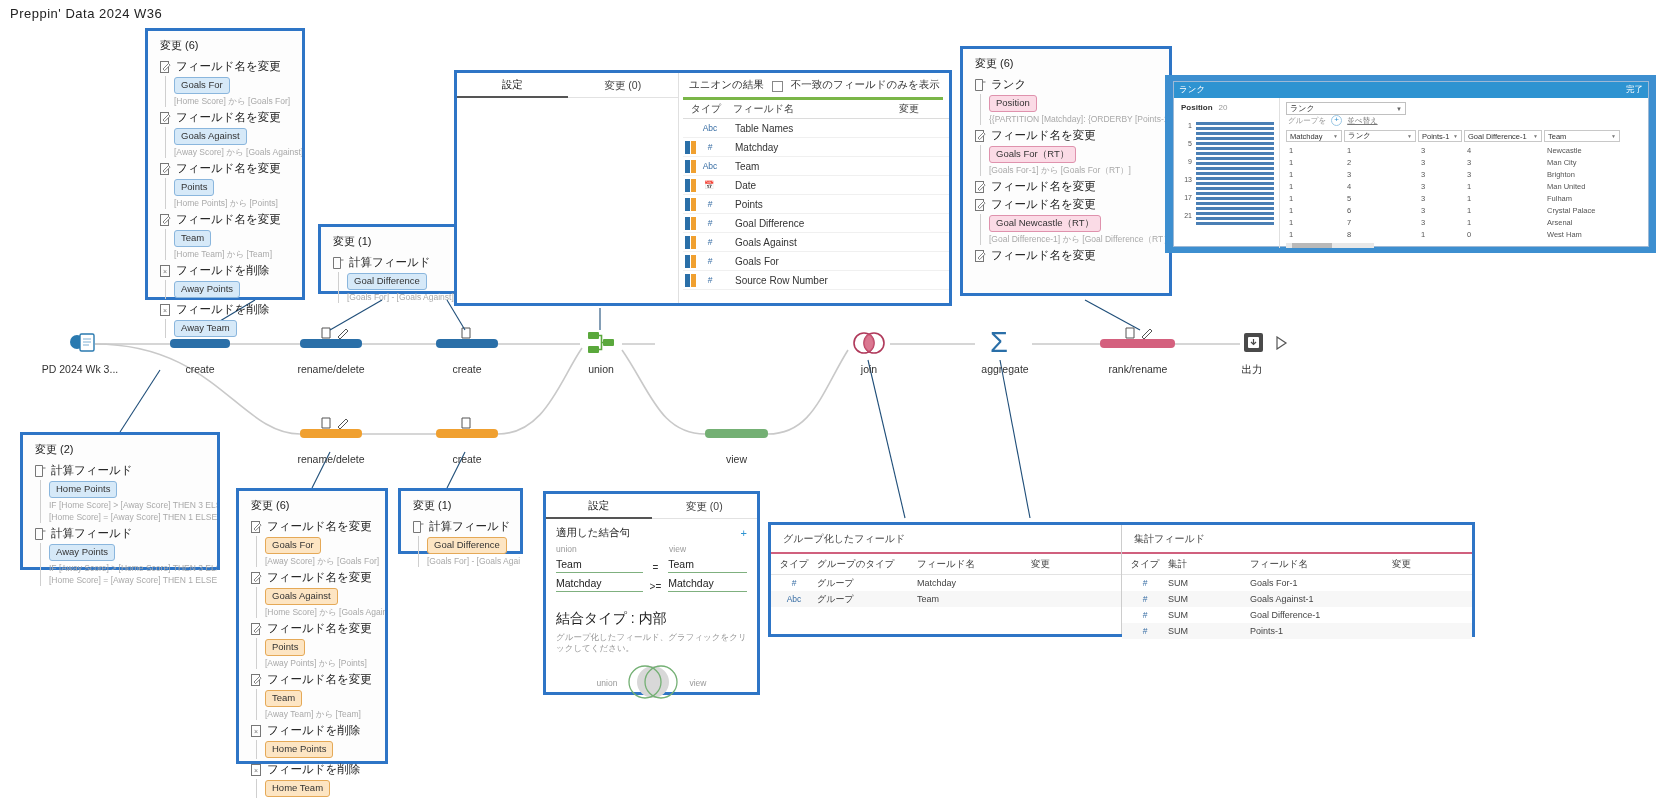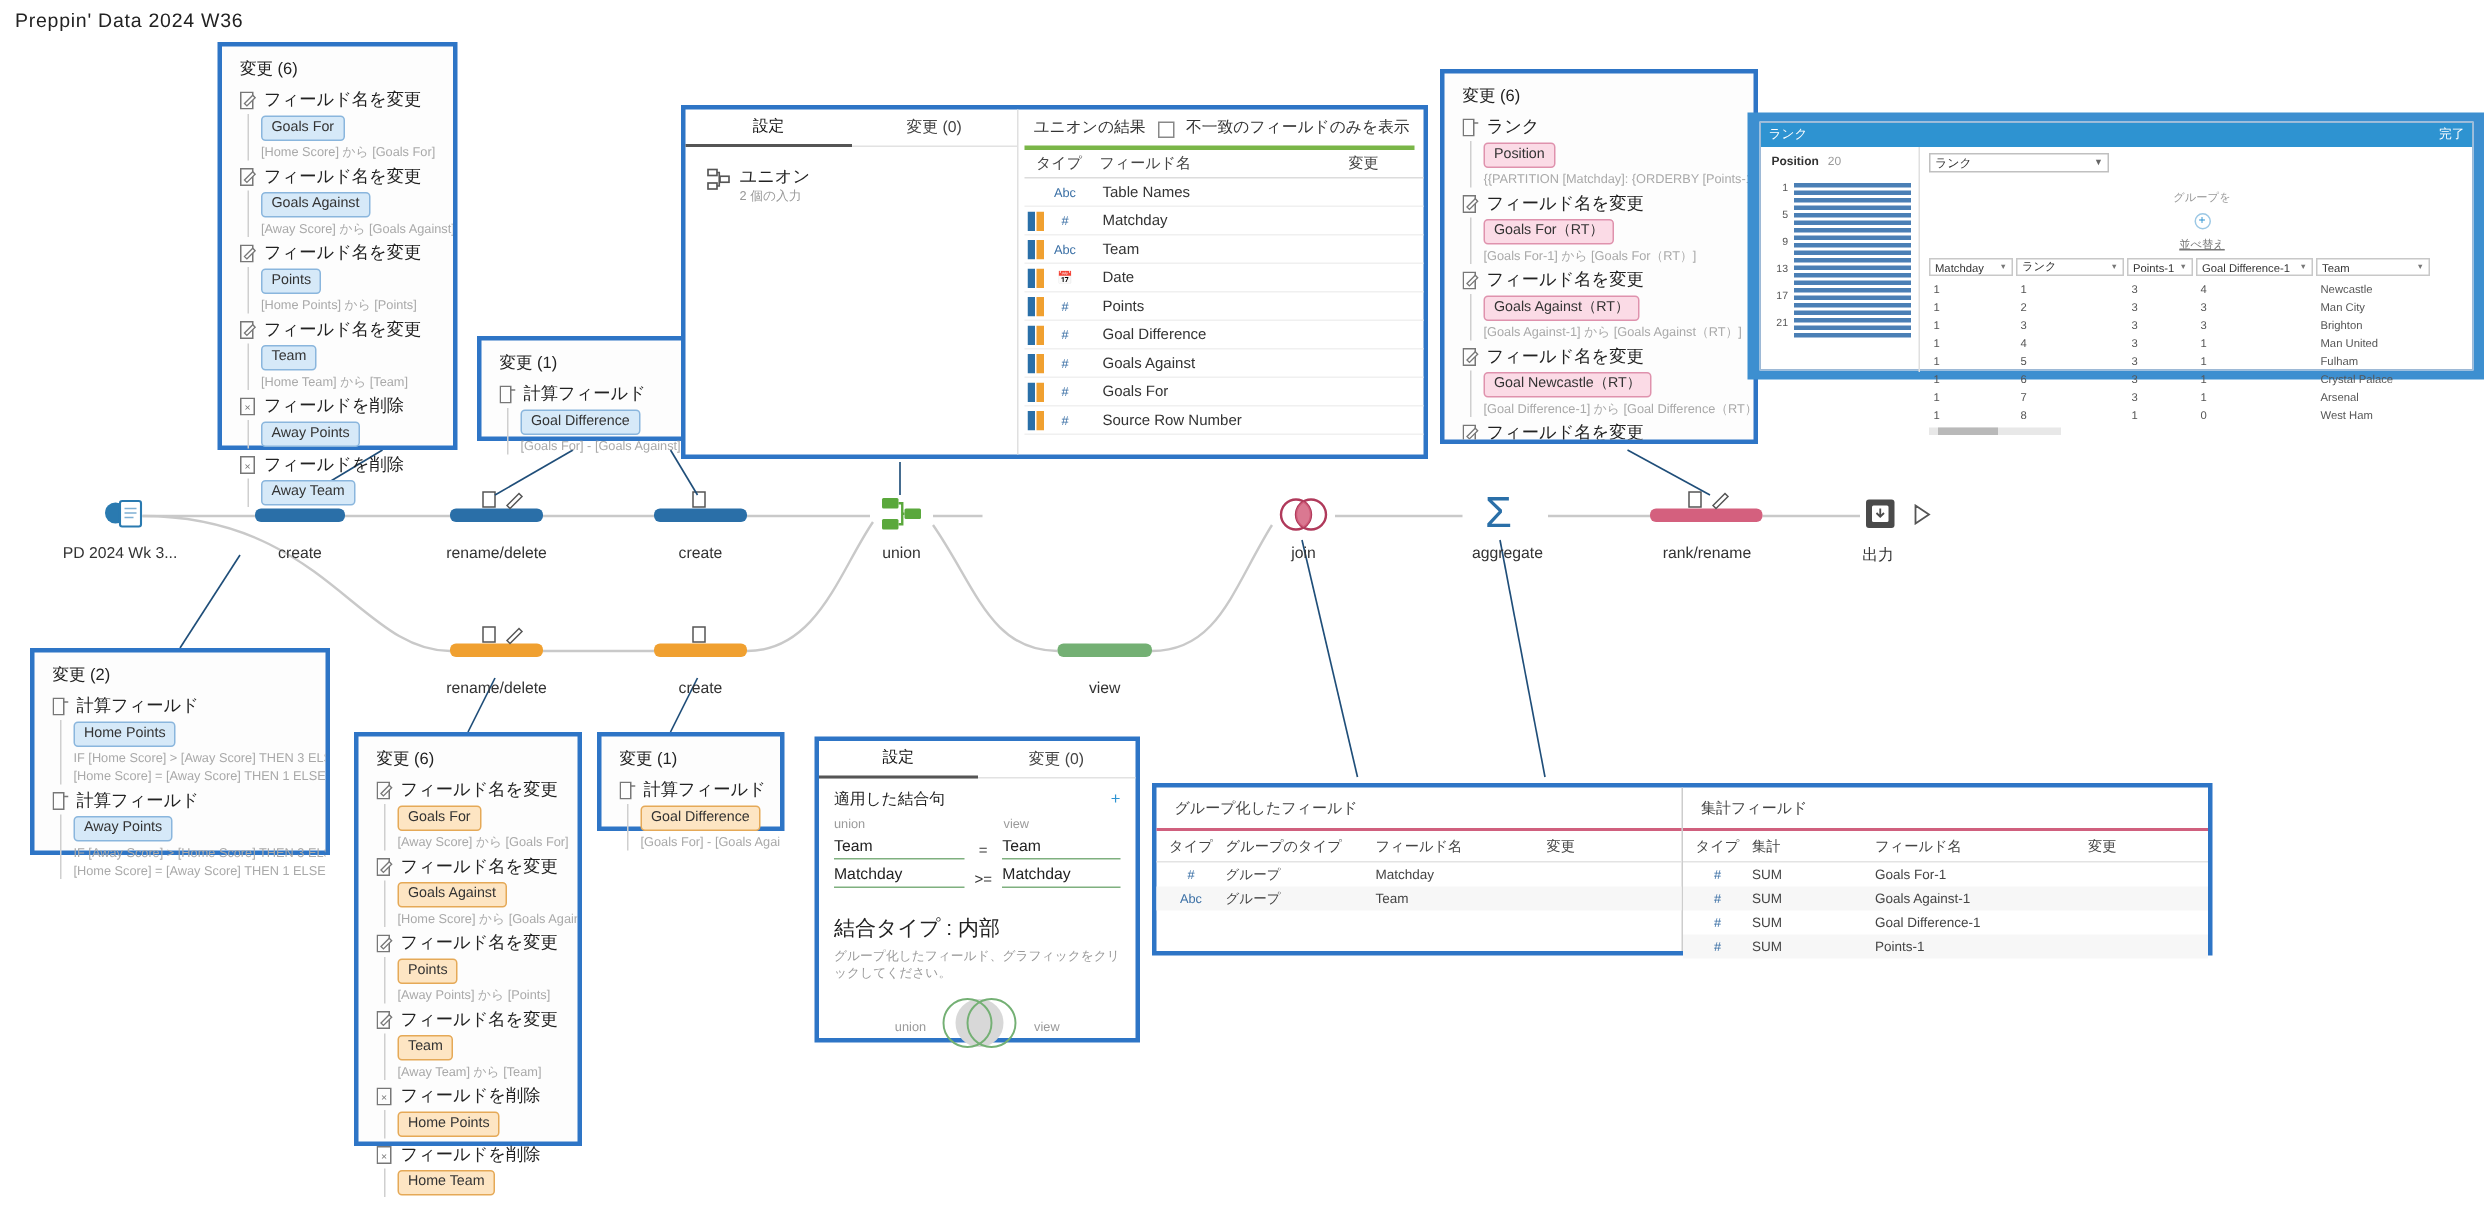--- a/index.html
+++ b/index.html
@@ -274,34 +274,20 @@
 </div>
 
 <div class="abs panel" id="union-panel" style="left:454px;top:70px;width:498px;height:236px;">
   <div style="display:flex;height:100%;">
 
     <div style="width:222px;border-right:1px solid #e0e0e0;box-sizing:border-box;">
       <div class="tabbar">
         <div class="tab sel">設定</div>
         <div class="tab">変更 (0)</div>
       </div>
-      <div style="display:flex;gap:6px;margin:12px 0 0 14px;">
-        <span>
-          <svg width="16" height="16" viewBox="0 0 16 16" style="margin-top:2px">
-            <rect x="1" y="1" width="6" height="4" fill="none" stroke="#555" stroke-width="1.1"></rect>
-            <rect x="1" y="10" width="6" height="4" fill="none" stroke="#555" stroke-width="1.1"></rect>
-            <rect x="9" y="5.5" width="6" height="4" fill="none" stroke="#555" stroke-width="1.1"></rect>
-            <path d="M7 3h1.5v4.5H9M7 12h1.5V7.5" stroke="#555" stroke-width="1.1" fill="none"></path>
-          </svg>
-        </span>
-        <div>
-          <div class="ltitle">ユニオン</div>
-          <div class="lsub">2 個の入力</div>
-        </div>
-      </div>
     </div>
 
     <div style="flex:1;">
       <div style="display:flex;align-items:flex-end;gap:8px;padding:5px 0 5px 10px;">
         <span style="font-size:10.5px;color:#333;">ユニオンの結果</span>
         <span style="display:inline-block;width:9px;height:9px;border:1px solid #888;background:#fff;"></span>
         <span style="font-size:10.5px;color:#333;">不一致のフィールドのみを表示</span>
       </div>
       <div style="height:3px;background:#7ab648;margin:0 6px 0 4px;"></div>
       <div class="grid-head" style="margin-left:4px;">
@@ -441,21 +427,20 @@
       <div class="chg">
         <div class="chg-head">
           <span class="chg-ico">
             <svg width="11" height="12" viewBox="0 0 11 12">
               <rect x="0.5" y="0.5" width="8" height="11" fill="none" stroke="#777"></rect>
               <path d="M3 8 l5.5 -5.5 l1.6 1.6 L4.6 9.6 z" fill="#fff" stroke="#777" stroke-width="0.9"></path>
             </svg>
           </span>
           <span class="chg-lbl">フィールド名を変更</span>
         </div>
-        <div class="chg-body"><span class="pill pink">Goals Against（RT）</span><div class="sub">[Goals Against-1] から [Goals Against（RT）]</div></div>
       </div>
       <div class="chg">
         <div class="chg-head">
           <span class="chg-ico">
             <svg width="11" height="12" viewBox="0 0 11 12">
               <rect x="0.5" y="0.5" width="8" height="11" fill="none" stroke="#777"></rect>
               <path d="M3 8 l5.5 -5.5 l1.6 1.6 L4.6 9.6 z" fill="#fff" stroke="#777" stroke-width="0.9"></path>
             </svg>
           </span>
           <span class="chg-lbl">フィールド名を変更</span>
@@ -524,21 +509,21 @@
         </div>
       </div>
 
       <div style="flex:1;padding:4px 0 0 6px;box-sizing:border-box;">
         <div style="display:flex;align-items:center;">
           <div style="width:120px;height:13px;border:1px solid #c0c0c0;background:#fff;display:flex;align-items:center;justify-content:space-between;padding:0 3px;box-sizing:border-box;">
             <span style="font-size:8px;color:#333;">ランク</span>
             <span style="font-size:6px;color:#666;">▼</span>
           </div>
         </div>
-        <div style="display:flex;align-items:center;gap:5px;margin:12px 0 4px 2px;flex-direction:column;">
+        <div style="display:flex;align-items:center;gap:5px;margin:0 0 4px 2px;">
           <span style="font-size:7.5px;color:#999;">グループを</span>
           <span style="font-size:8px;color:#2e93d1;border:1px solid #9cc8e5;border-radius:50%;width:9px;height:9px;line-height:8px;text-align:center;display:inline-block;">+</span>
           <span style="font-size:7.5px;color:#777;text-decoration:underline;">並べ替え</span>
         </div>
         <div id="rank-grid-head" style="display:flex;gap:2px;">
             <div class="rk-hd" style="width: 56px;">
               <span>Matchday</span>
               <span style="font-size:5px;color:#777;">▼</span>
             </div>
             <div class="rk-hd" style="width: 72px;">

